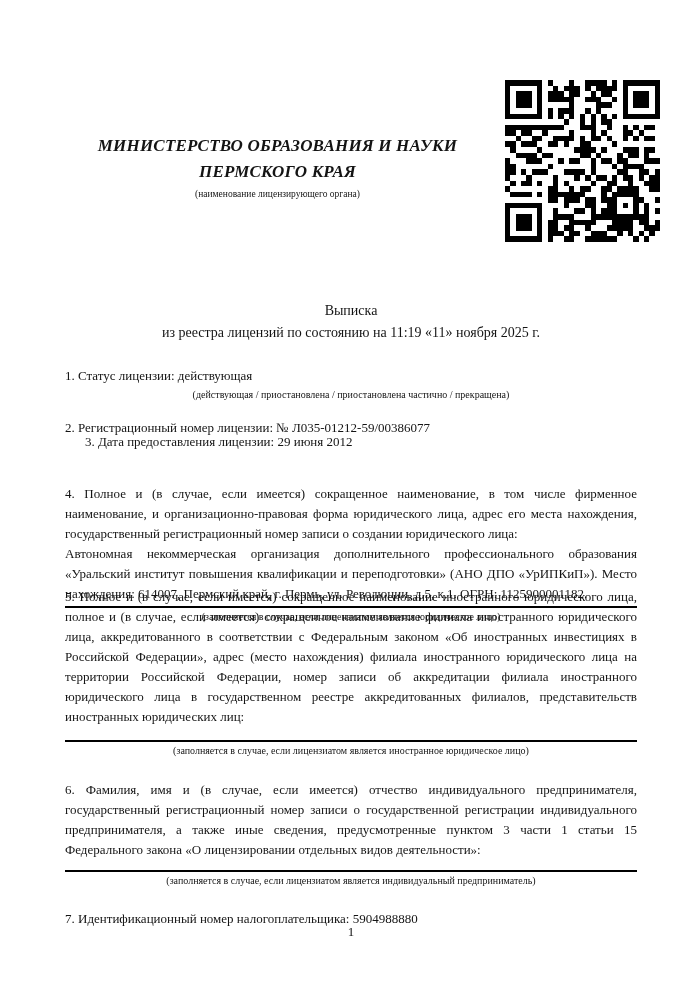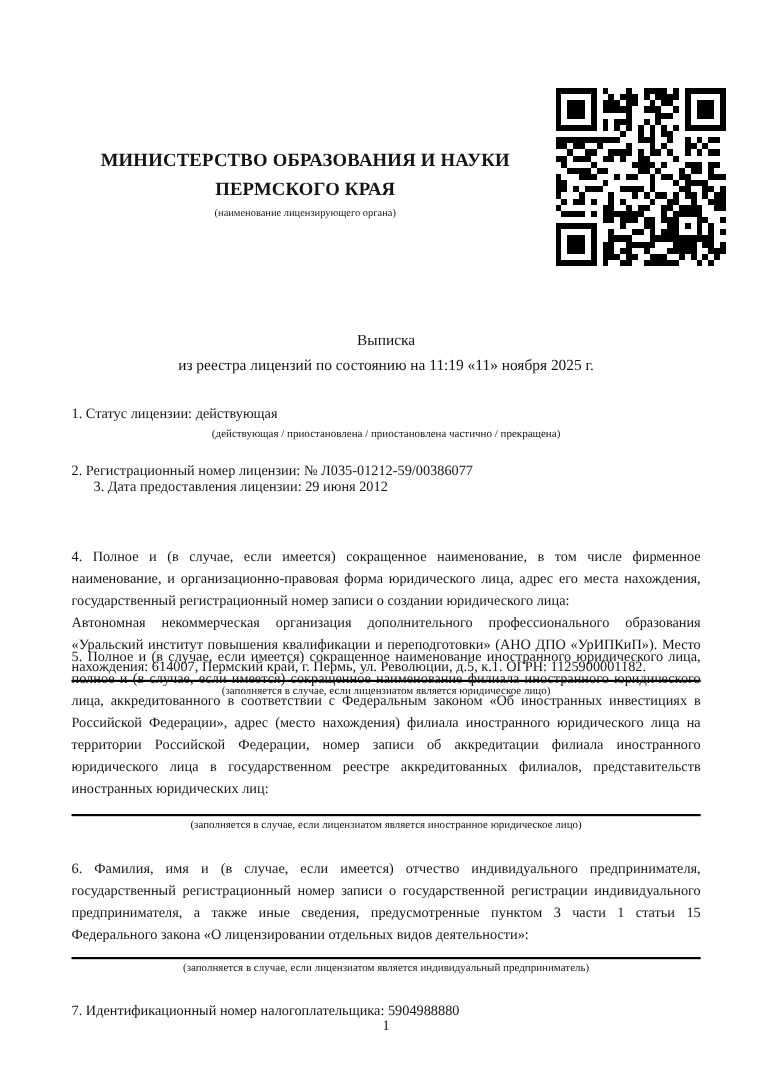--- a/index.html
+++ b/index.html
@@ -11,40 +11,40 @@
     height: 989px;
     background: #ffffff;
     color: #141414;
     font-family: "Liberation Serif", "DejaVu Serif", serif;
     overflow: hidden;
   }
   .abs { position: absolute; left: 65px; right: 63px; }
 
   
   .header-text { top: 133px; left: 65px; right: auto; width: 425px; text-align: center; }
-  .header-title { font-size: 17px; font-weight: bold; line-height: 26px; letter-spacing: 0.2px; }
+  .header-title { font-size: 17px; font-weight: bold; line-height: 26px; letter-spacing: 0.2px; font-style: italic; }
   .header-caption { font-size: 9.5px; margin-top: 4px; }
 
   
   .qr { position: absolute; top: 80px; left: 505px; width: 155px; height: 162px; }
   .qr svg { display: block; width: 100%; height: 100%; }
 
   
   .title-block { top: 300px; text-align: center; font-size: 14px; line-height: 22px; }
 
   
   .item { font-size: 13px; line-height: 20px; }
   .just { text-align: justify; }
   .item-caption { font-size: 10px; line-height: 14px; text-align: center; margin-top: 2px; }
   .rule { border-top: 2px solid #000; height: 0; }
 
   .i1 { top: 366px; }
   .i2 { top: 418px; }
   .i3 { top: 432px; margin-left: 20px; }
-  .i4 { top: 484px; margin-top: 12px; }
+  .i4 { top: 484px; }
   .i4 .rule { margin-top: 2px; }
   .i5 { top: 587px; }
   .i5 .rule { margin-top: 13px; }
   .i6 { top: 780px; }
   .i6 .rule { margin-top: 10px; }
   .i7 { top: 909px; }
 
   .page-num { top: 924px; text-align: center; font-size: 13px; }
 </style>
 </head>

